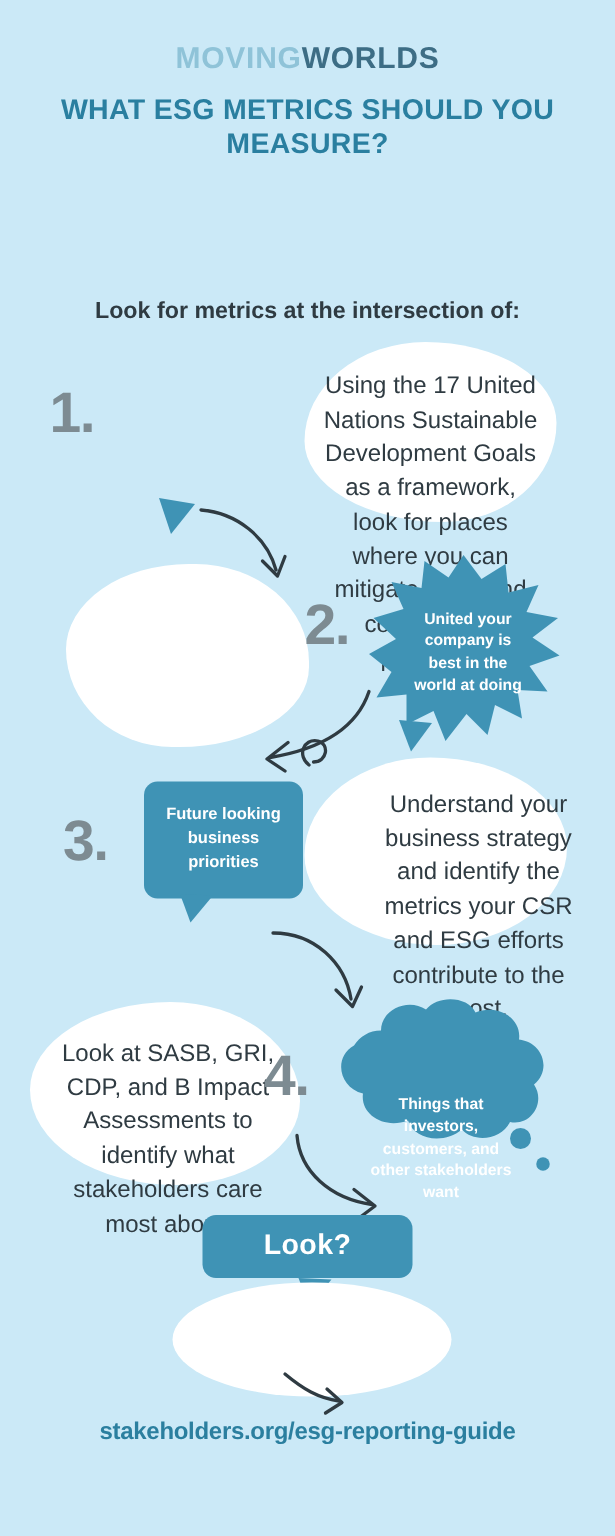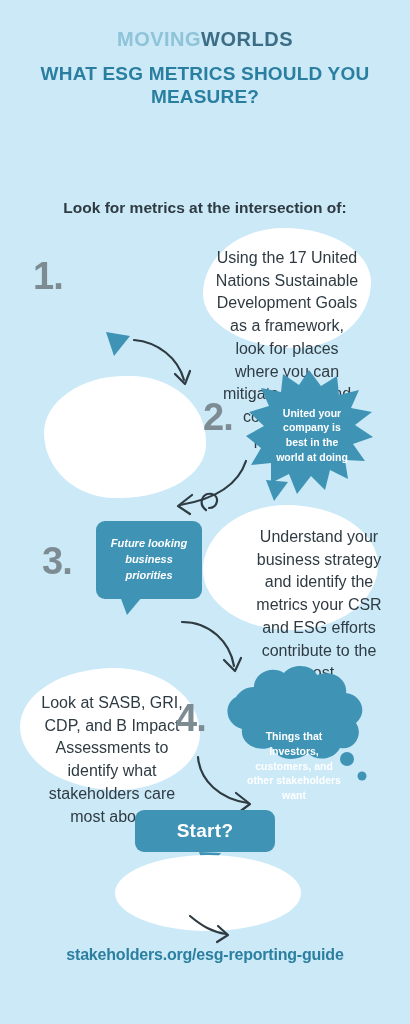--- a/index.html
+++ b/index.html
@@ -192,21 +192,21 @@
   <svg class="deco" style="top:455px; left:168px;" width="86" height="66" viewBox="0 0 86 66">
     <path d="M78,6 C70,30 48,44 12,50" stroke="#2f3b42" stroke-width="2.2" fill="none" stroke-linecap="round"></path>
     <path d="M24,40 L10,51 L22,59" stroke="#2f3b42" stroke-width="2.2" fill="none" stroke-linecap="round" stroke-linejoin="round"></path>
   </svg>
   <svg class="deco" style="top:488px; left:196px;" width="30" height="28" viewBox="0 0 30 28">
     <path d="M10,22 C2,16 6,4 16,6 C24,8 22,20 13,20" stroke="#2f3b42" stroke-width="2.2" fill="none" stroke-linecap="round"></path>
   </svg>
 
   <div class="num" style="top:540px; left:42px;">3.</div>
 
-  <div class="box-blue" style="top:521px; left:96px; width:106px; height:78px;font-style:italic;">Future looking business priorities</div>
+  <div class="box-blue" style="top:521px; left:96px; width:106px; height:78px;">Future looking business priorities</div>
   <svg class="deco" style="top:594px; left:116px;" width="32" height="24" viewBox="0 0 32 24">
     <path d="M4,2 L26,3 L11,21 Z" fill="#3f93b5"></path>
   </svg>
 
   <div class="blob" style="top:505px; left:203px; width:175px; height:125px; border-radius:48% 52% 50% 50% / 52% 48% 52% 48%;"></div>
   <div class="blob-text" style="top:526px; left:215px; width:152px;margin-left:28px;">Understand your business strategy and identify the metrics your CSR and ESG efforts contribute to the most.</div>
 
   <svg class="deco" style="top:618px; left:176px;" width="80" height="62" viewBox="0 0 80 62">
     <path d="M6,4 C34,4 54,24 58,48" stroke="#2f3b42" stroke-width="2.2" fill="none" stroke-linecap="round"></path>
     <path d="M48,42 L59,53 L65,40" stroke="#2f3b42" stroke-width="2.2" fill="none" stroke-linecap="round" stroke-linejoin="round"></path>
@@ -224,21 +224,21 @@
   <svg class="deco" style="top:752px; left:338px;" width="34" height="34" viewBox="0 0 34 34">
     <circle cx="9" cy="7" r="7" fill="#3f93b5"></circle>
     <circle cx="24" cy="24" r="4.5" fill="#3f93b5"></circle>
   </svg>
 
   <svg class="deco" style="top:755px; left:190px;" width="80" height="62" viewBox="0 0 80 62">
     <path d="M8,2 C10,26 30,44 58,48" stroke="#2f3b42" stroke-width="2.2" fill="none" stroke-linecap="round"></path>
     <path d="M46,38 L60,49 L48,58" stroke="#2f3b42" stroke-width="2.2" fill="none" stroke-linecap="round" stroke-linejoin="round"></path>
   </svg>
 
-  <div class="ready-box" style="top:810px; left:135px; width:140px; height:42px;">Start?</div>
+  <div class="ready-box" style="top:810px; left:135px; width:140px; height:42px;">Look?</div>
   <svg class="deco" style="top:850px; left:196px;" width="30" height="24" viewBox="0 0 30 24">
     <path d="M3,2 L25,3 L10,21 Z" fill="#3f93b5"></path>
   </svg>
 
   <div class="blob" style="top:855px; left:115px; width:186px; height:76px; border-radius:50% 50% 50% 50% / 50% 50% 50% 50%;"></div>
 
   <svg class="deco" style="top:912px; left:186px;" width="56" height="38" viewBox="0 0 56 38">
     <path d="M4,4 C16,14 26,20 40,22" stroke="#2f3b42" stroke-width="2.2" fill="none" stroke-linecap="round"></path>
     <path d="M32,14 L42,23 L31,30" stroke="#2f3b42" stroke-width="2.2" fill="none" stroke-linecap="round" stroke-linejoin="round"></path>
   </svg>

